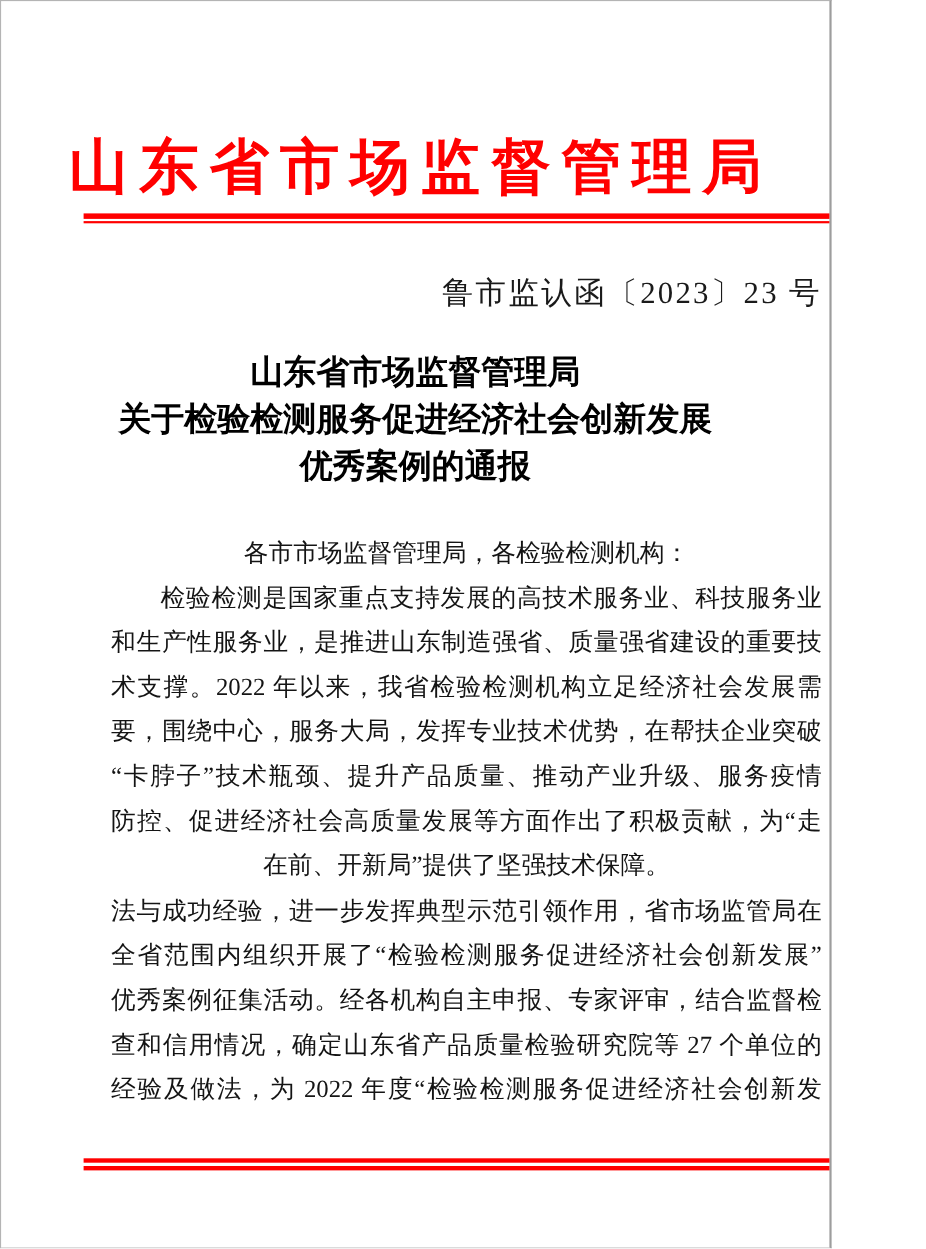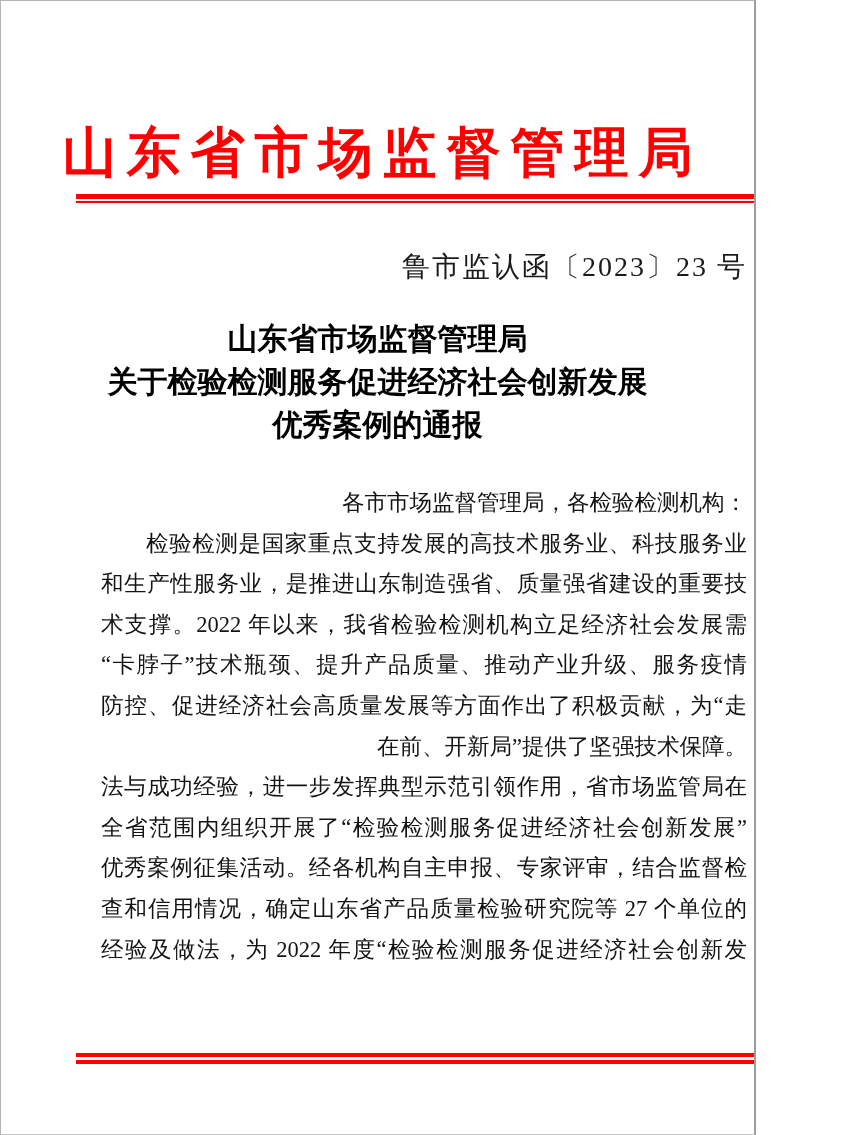--- a/index.html
+++ b/index.html
@@ -55,21 +55,21 @@
     line-height: 43px;
     color: #000000;
   }
   .body-text {
     position: absolute;
     top: 482px; left: 100px; width: 646px;
     font-size: 22.5px;
     line-height: 40.6px;
     color: #141414;
   }
-  .body-text .line { text-align: right; }
+  .body-text .line { text-align: center; }
   .body-text .line.fill {
     text-align: justify;
     text-align-last: justify;
     text-justify: inter-character;
   }
   .body-text .line.indent { text-indent: 45px; }
 
   .rule-bottom { position: absolute; left: 75px; top: 1052px; width: 684px; }
   .rule-bottom .thick { height: 4px; background: var(--accent, #FF0000); }
   .rule-bottom .gap   { height: 2.5px; }
@@ -94,20 +94,21 @@
       <div>关于检验检测服务促进经济社会创新发展</div>
       <div>优秀案例的通报</div>
     </div>
 
   <div class="body-text">
     <div class="line">各市市场监督管理局，各检验检测机构：</div>
     <div>
         <div class="line indent fill">检验检测是国家重点支持发展的高技术服务业、科技服务业</div>
         <div class="line fill">和生产性服务业，是推进山东制造强省、质量强省建设的重要技</div>
         <div class="line fill">术支撑。2022 年以来，我省检验检测机构立足经济社会发展需</div>
+        <div class="line fill">要，围绕中心，服务大局，发挥专业技术优势，在帮扶企业突破</div>
         <div class="line fill">“卡脖子”技术瓶颈、提升产品质量、推动产业升级、服务疫情</div>
         <div class="line fill">防控、促进经济社会高质量发展等方面作出了积极贡献，为“走</div>
         <div class="line">在前、开新局”提供了坚强技术保障。</div>
       </div>
     <div>
         <div class="line fill">法与成功经验，进一步发挥典型示范引领作用，省市场监管局在</div>
         <div class="line fill">全省范围内组织开展了“检验检测服务促进经济社会创新发展”</div>
         <div class="line fill">优秀案例征集活动。经各机构自主申报、专家评审，结合监督检</div>
         <div class="line fill">查和信用情况，确定山东省产品质量检验研究院等 27 个单位的</div>
         <div class="line fill">经验及做法，为 2022 年度“检验检测服务促进经济社会创新发</div>

